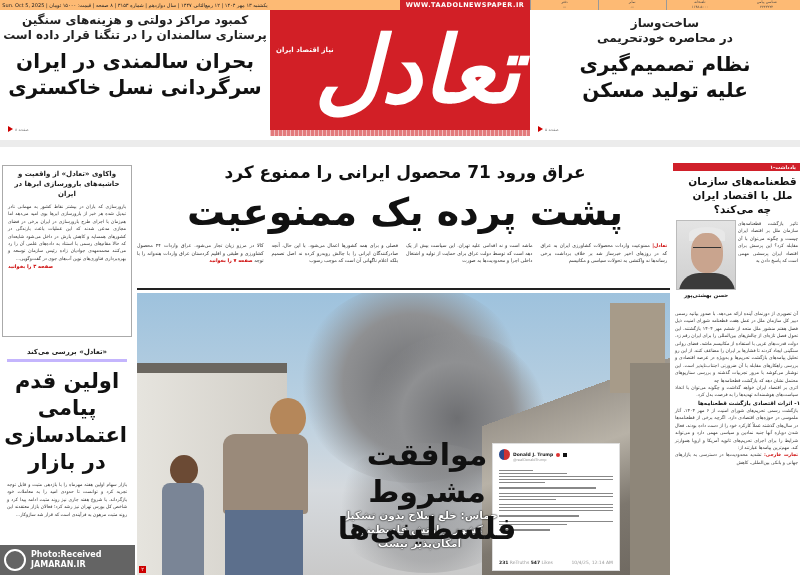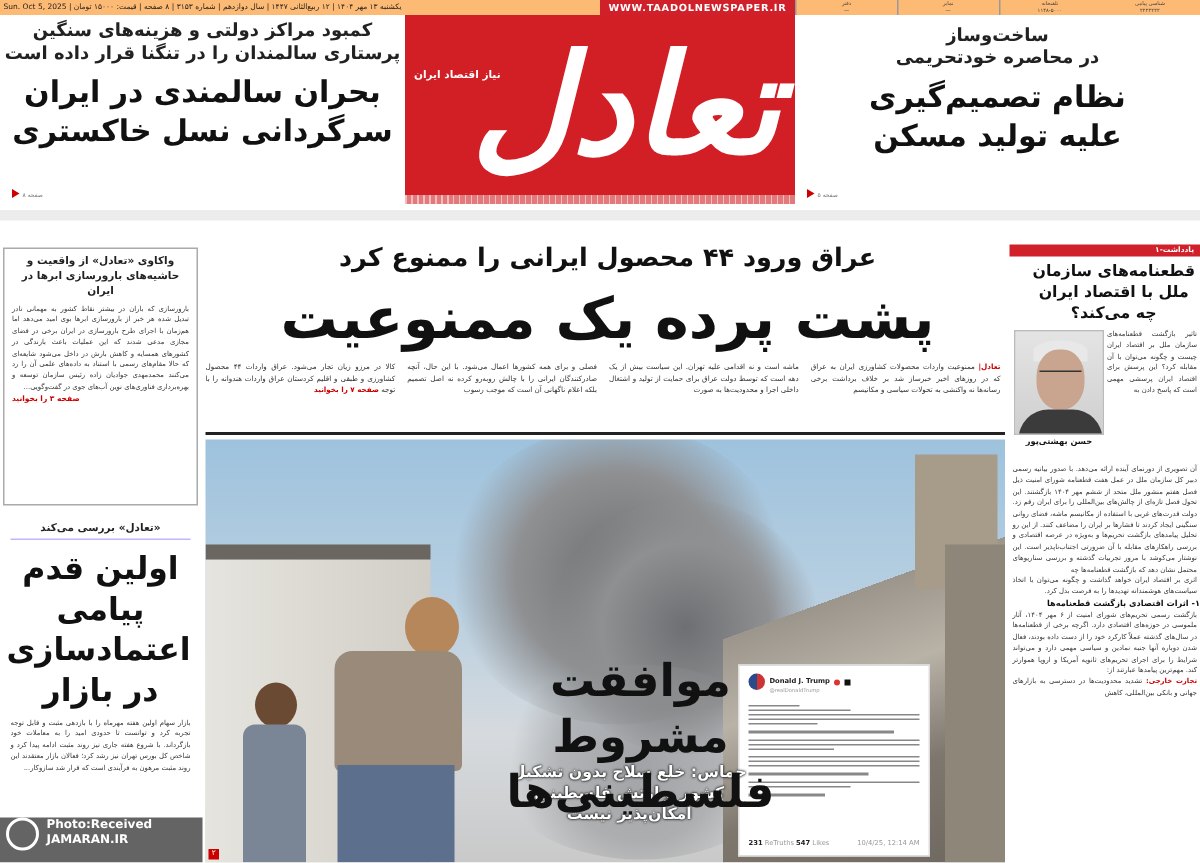--- a/index.html
+++ b/index.html
@@ -67,34 +67,34 @@
   .tweet .avatar { width: 11px; height: 11px; border-radius: 50%; background: linear-gradient(90deg, #2b4a8c 50%, #c33 50%); }
   .tweet .name { font-size: 4.5px; font-weight: bold; color: #222; }
   .tweet .verified { width: 4px; height: 4px; border-radius: 50%; background: #d33; }
   .tweet .xbox { width: 4px; height: 4px; background: #111; }
   .tweet .handle { font-size: 3.5px; color: #999; margin-left: 14px; margin-top: -2px; }
   .tweet .body { margin-top: 8px; }
   .tweet .line { height: 1.4px; background: #888; margin: 1.6px 0; }
   .tweet .footer { position: absolute; left: 6px; bottom: 5px; right: 6px; display: flex; justify-content: space-between; font-size: 4.5px; color: #999; }
   .tweet .footer b { color: #222; }
 
-  .watermark { position: absolute; left: 0; top: 545px; width: 135px; height: 30px; background: rgba(40,40,40,.72); display: flex; gap: 5px; padding-left: 4px; direction: ltr; }
+  .watermark { position: absolute; left: 0; top: 545px; width: 135px; height: 30px; background: rgba(40,40,40,.72); display: flex; align-items: center; gap: 5px; padding-left: 4px; direction: ltr; }
   .watermark .logo-circle { width: 22px; height: 22px; border-radius: 50%; border: 2px solid #fff; }
   .watermark .wtext { color: #fff; font-size: 8px; line-height: 10px; font-weight: bold; }
 
   
   .leftcol { position: absolute; left: 0; top: 163px; width: 133px; height: 412px; }
   .box1 { position: absolute; left: 2px; top: 2px; width: 130px; height: 172px; border: 1px solid #aaa; padding: 3px 5px; text-align: center; }
   .box1 .kicker { font-size: 7px; font-weight: bold; line-height: 10px; color: #222; }
   .box1 .headline { font-size: 21px; font-weight: 900; line-height: 25px; margin-top: 3px; }
   .body-text { font-size: 4.6px; line-height: 7.4px; color: #333; text-align: justify; }
   .box1 .body-text { margin-top: 4px; }
   .box1 .more { color: #c00; font-weight: bold; font-size: 5px; text-align: left; margin-top: 1px; }
   .box2 { position: absolute; left: 2px; top: 182px; width: 130px; height: 230px; padding: 3px 5px; text-align: center; }
-  .box2 .kicker { font-size: 7px; font-weight: bold; color: #222; border-bottom: 1px solid #c4b5fd; padding-bottom: 3px; }
+  .box2 .kicker { font-size: 7px; font-weight: bold; color: #222; border-bottom: 3px solid #c4b5fd; padding-bottom: 3px; }
   .box2 .headline { font-size: 21px; font-weight: 900; line-height: 27px; margin-top: 6px; }
   .box2 .body-text { margin-top: 5px; }
 
   
   .rightcol { position: absolute; left: 673px; top: 163px; width: 127px; height: 412px; }
   .col-label { height: 8px; background: #d0202a; color: #fff; font-size: 5px; line-height: 8px; padding-right: 4px; font-weight: bold; }
   .op-title { font-size: 10.5px; font-weight: 900; text-align: center; line-height: 14px; margin-top: 3px; margin-left: 12px; }
   .op-wrap { position: relative; margin-top: 4px; height: 90px; }
   .author-photo { position: absolute; left: 3px; top: 0; width: 60px; height: 70px; background: linear-gradient(180deg, #e4e4e4 0%, #cfcfcf 100%); border: 1px solid #bbb; overflow: hidden; }
   .author-photo .face { position: absolute; left: 14px; top: 12px; width: 32px; height: 40px; border-radius: 45%; background: #c9a48e; }
@@ -161,21 +161,21 @@
     <div>علیه تولید مسکن</div>
   </div>
   <div class="page-ref">
     <span class="tri"></span>
     <span>صفحه ۵</span>
   </div>
 </div>
 
 <div class="band"></div>
 
-<div class="main-kicker">عراق ورود ۴۴ محصول ایرانی را ممنوع کرد</div>
+<div class="main-kicker">عراق ورود 71 محصول ایرانی را ممنوع کرد</div>
 <div class="main-headline">پشت پرده یک ممنوعیت</div>
 <div class="lead">
   <div class="col"><span class="tag">تعادل|</span> <span>ممنوعیت واردات محصولات کشاورزی ایران به عراق که در روزهای اخیر خبرساز شد بر خلاف برداشت برخی رسانه‌ها نه واکنشی به تحولات سیاسی و مکانیسم</span></div>
   <div class="col"><span>ماشه است و نه اقدامی علیه تهران. این سیاست بیش از یک دهه است که توسط دولت عراق برای حمایت از تولید و اشتغال داخلی اجرا و محدودیت‌ها به صورت</span></div>
   <div class="col"><span>فصلی و برای همه کشورها اعمال می‌شود. با این حال، آنچه صادرکنندگان ایرانی را با چالش روبه‌رو کرده نه اصل تصمیم بلکه اعلام ناگهانی آن است که موجب رسوب</span></div>
   <div class="col"><span>کالا در مرزو زیان تجار می‌شود. عراق واردات ۴۴ محصول کشاورزی و طبقی و اقلیم کردستان عراق واردات هندوانه را با توجه</span> <span class="more">صفحه ۷ را بخوانید</span></div>
 </div>
 <div class="rule"></div>
 
 <div class="photo">

